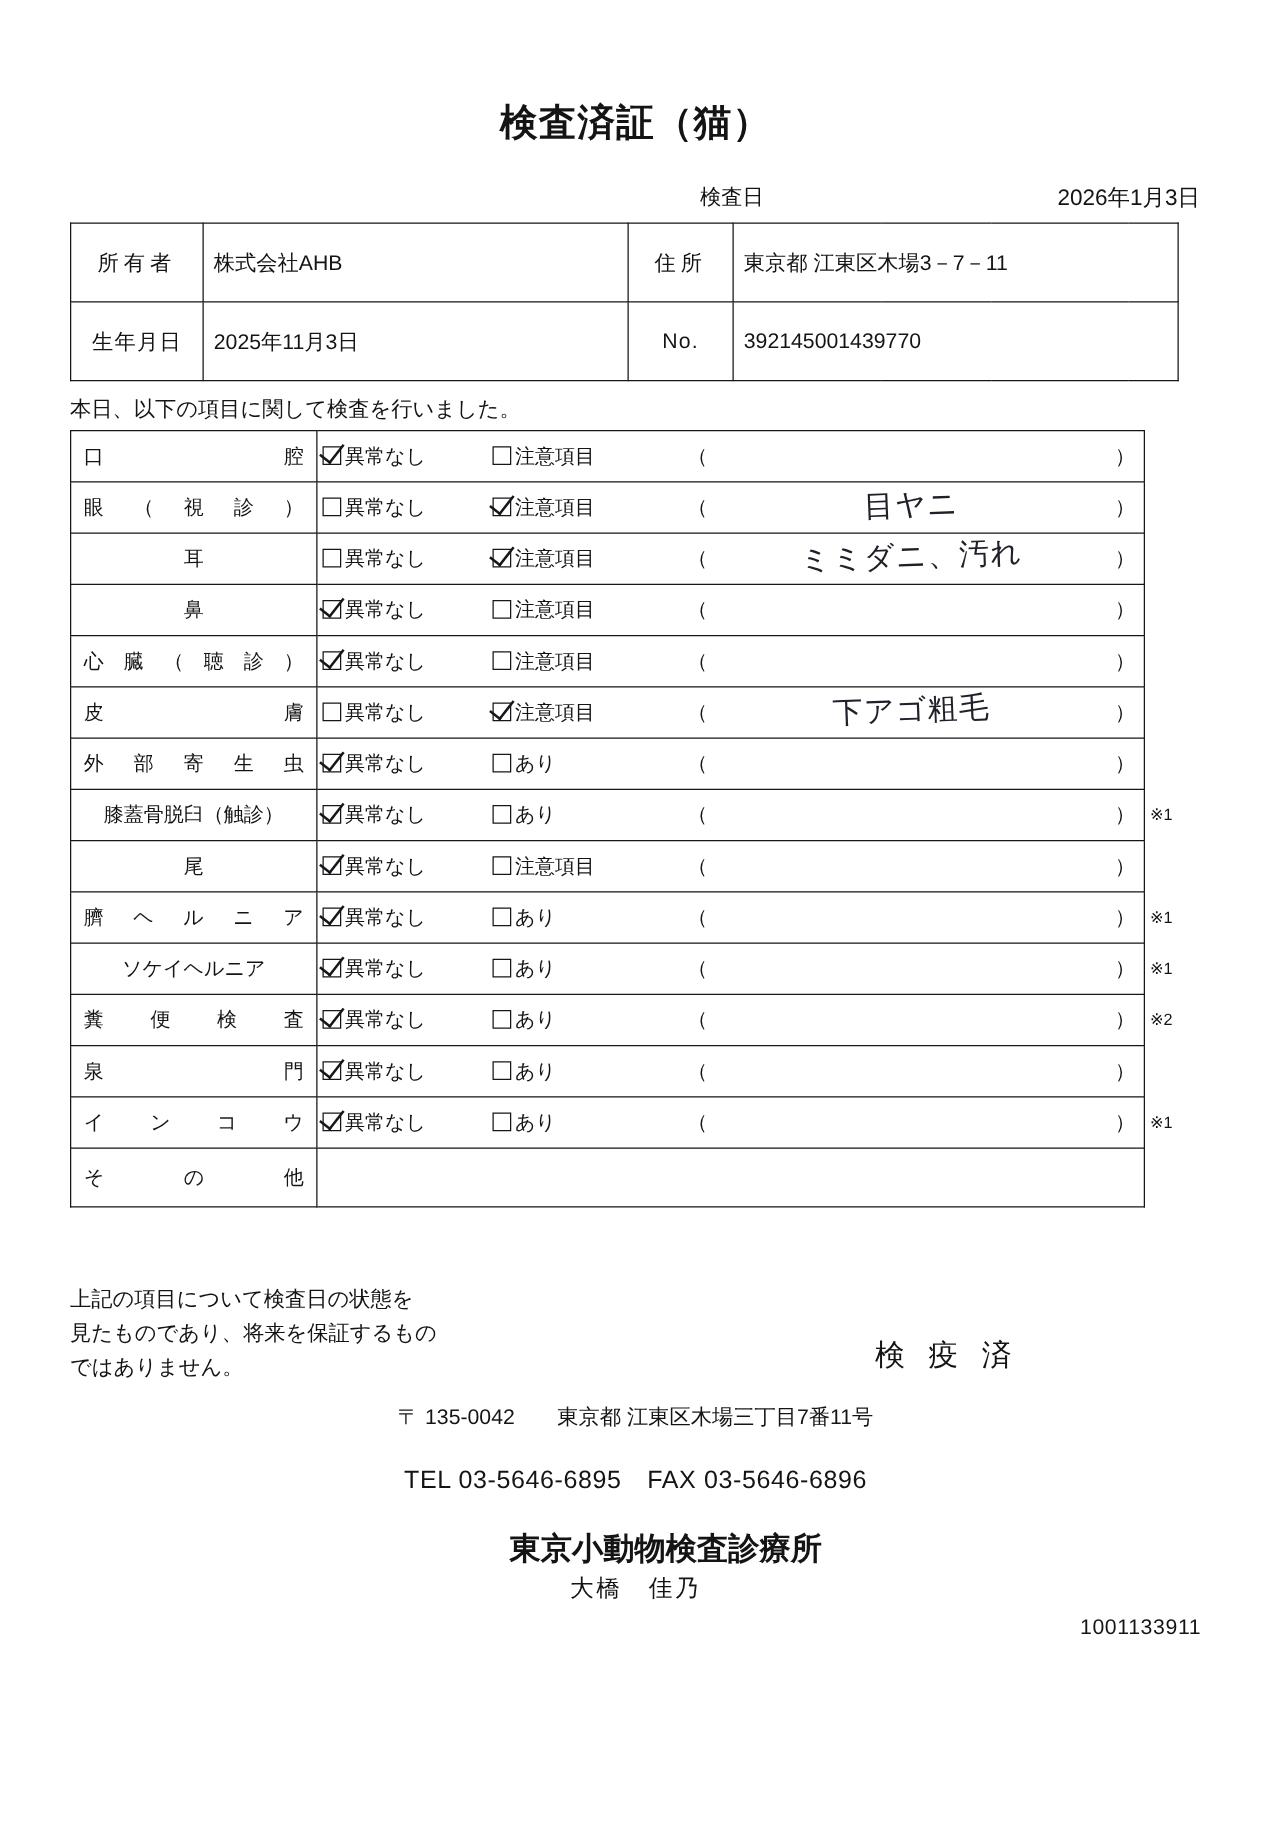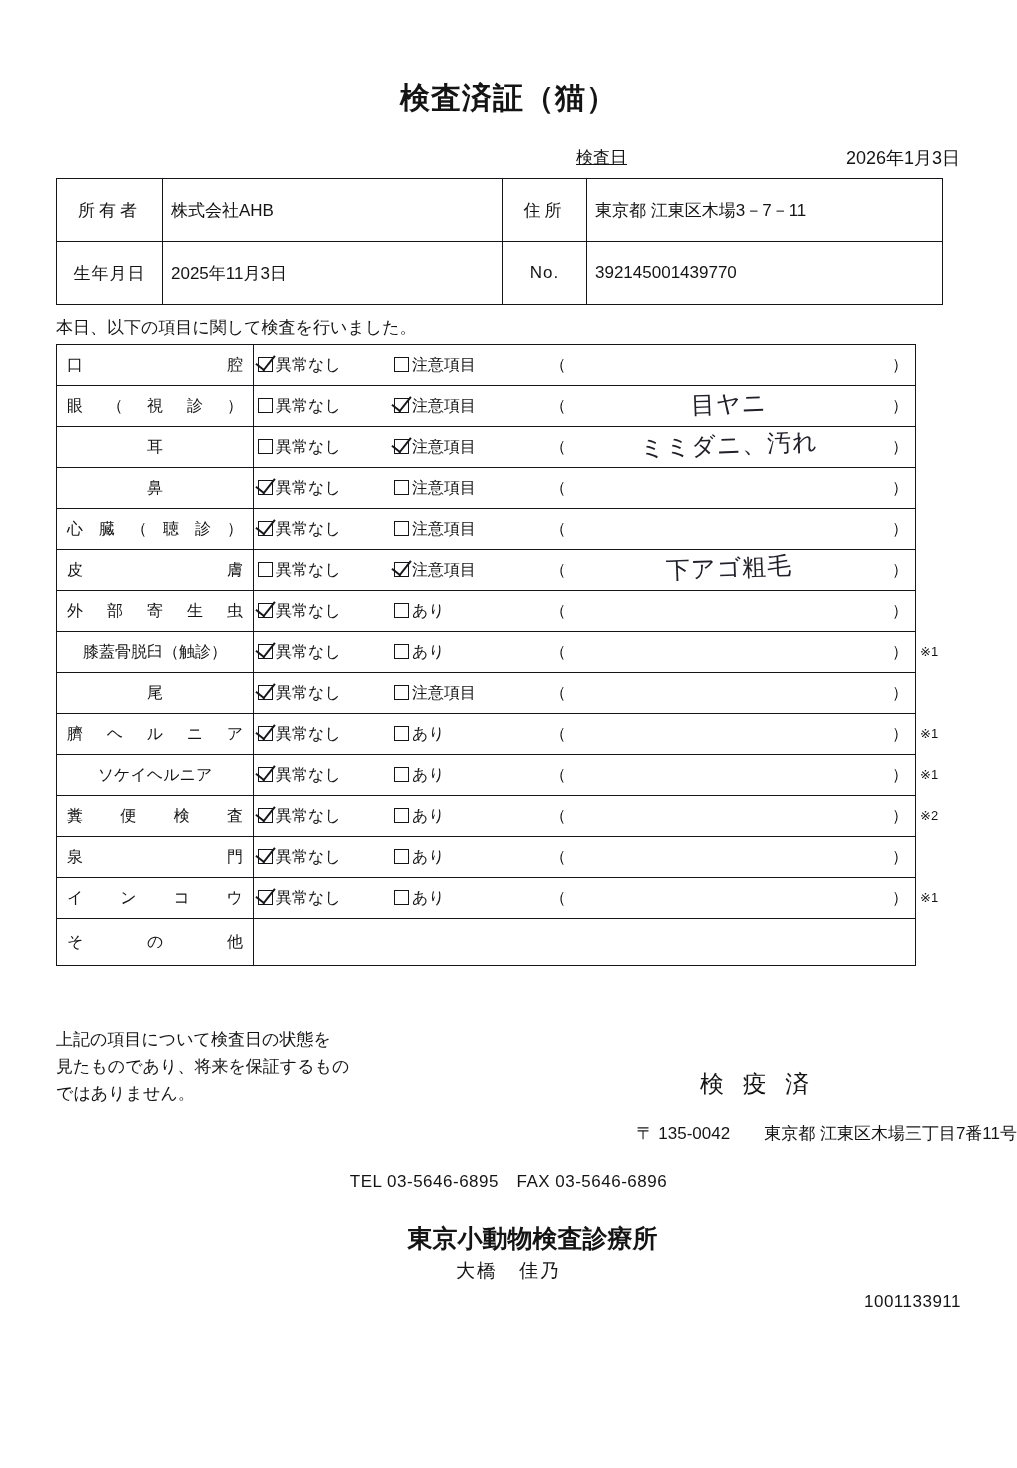--- a/index.html
+++ b/index.html
@@ -41,21 +41,21 @@
     position: absolute;
     left: 560px;
     top: 146px;
     width: 400px;
     height: 24px;
     font-size: 17px;
     color: #141414;
   }
   .examdate-label {
     position: absolute;
-    left: 16px; top: 0; text-decoration: underline;
+    left: 0; top: 0;
   }
   .examdate-value {
     position: absolute;
     right: 0; top: 0;
     font-size: 18px;
   }
 
   
   .info-table {
     position: absolute;
@@ -219,31 +219,31 @@
     letter-spacing: 6px;
     color: #141414;
   }
 
   
   .addr {
     position: absolute;
     left: 0;
     top: 1122px;
     width: 1017px;
-    text-align: right;
+    text-align: center;
     font-size: 17px;
     color: #141414;
   }
   .tel {
     position: absolute;
     left: 0;
     top: 1170px;
     width: 1017px;
     text-align: center;
-    font-size: 17px;
+    font-size: 20px;
     color: #141414;
     letter-spacing: 0.5px;
   }
   .clinic {
     position: absolute;
     left: 0;
     top: 1222px;
     width: 1017px;
     text-align: center;
     font-size: 25px;

